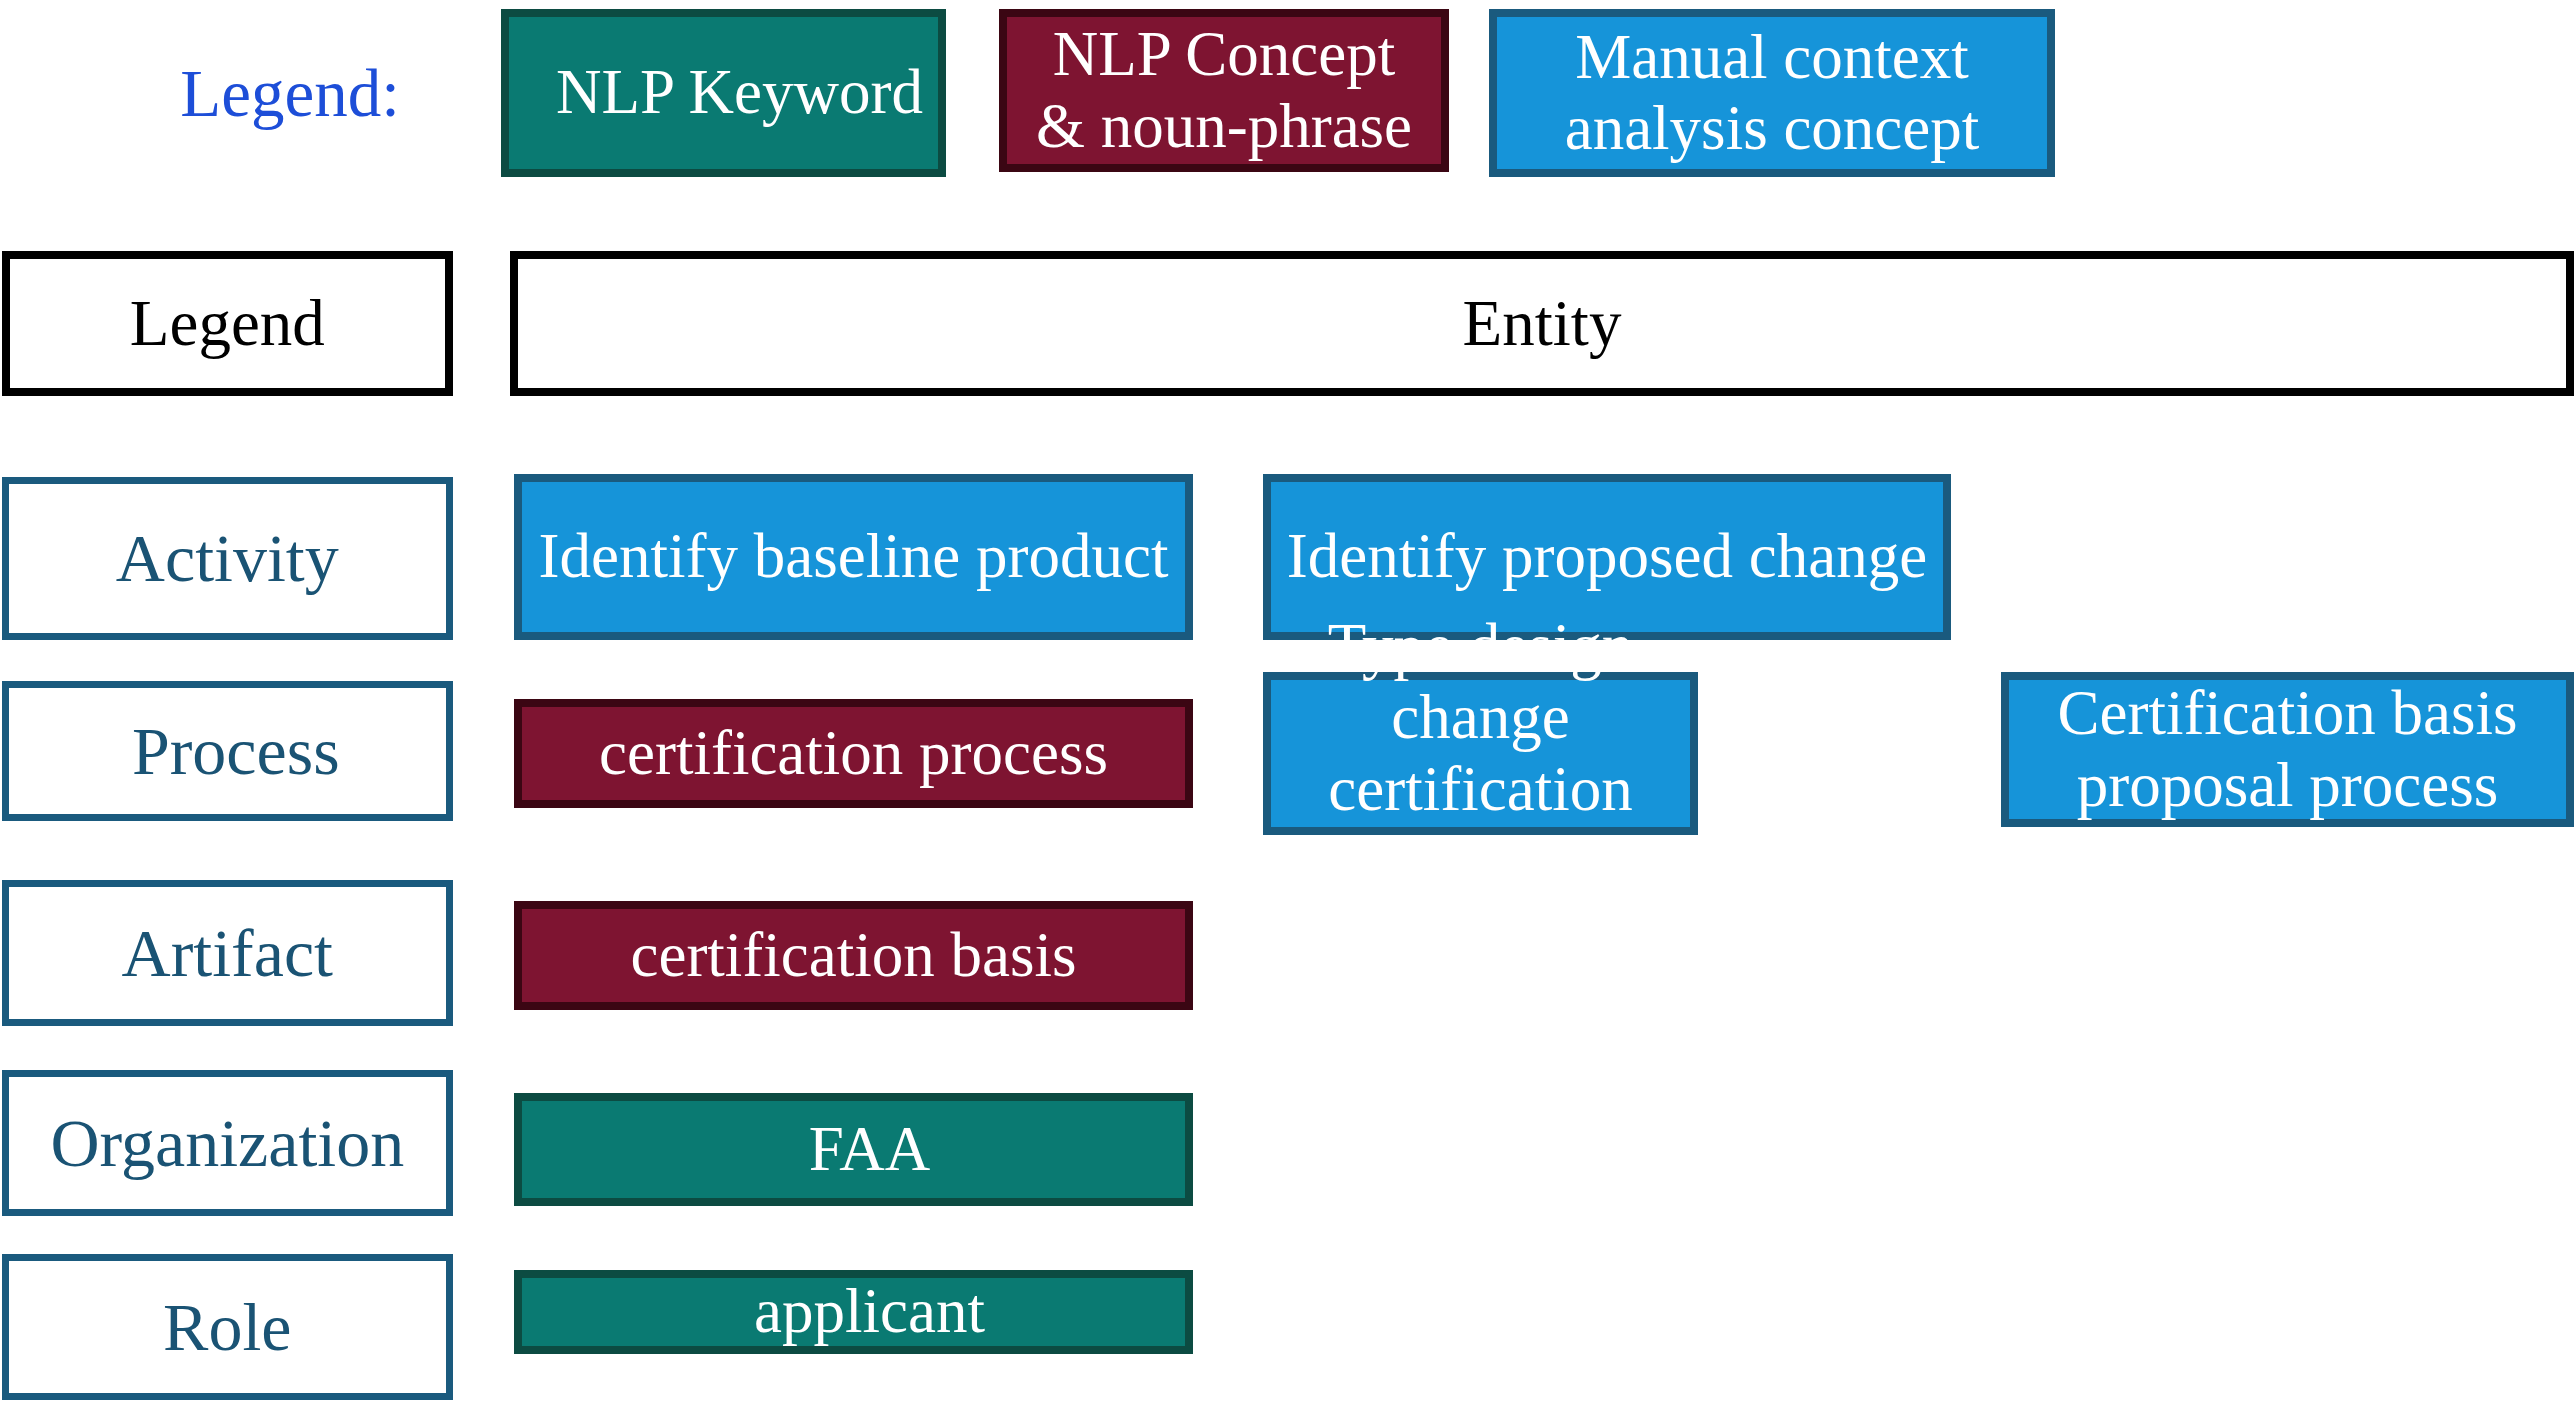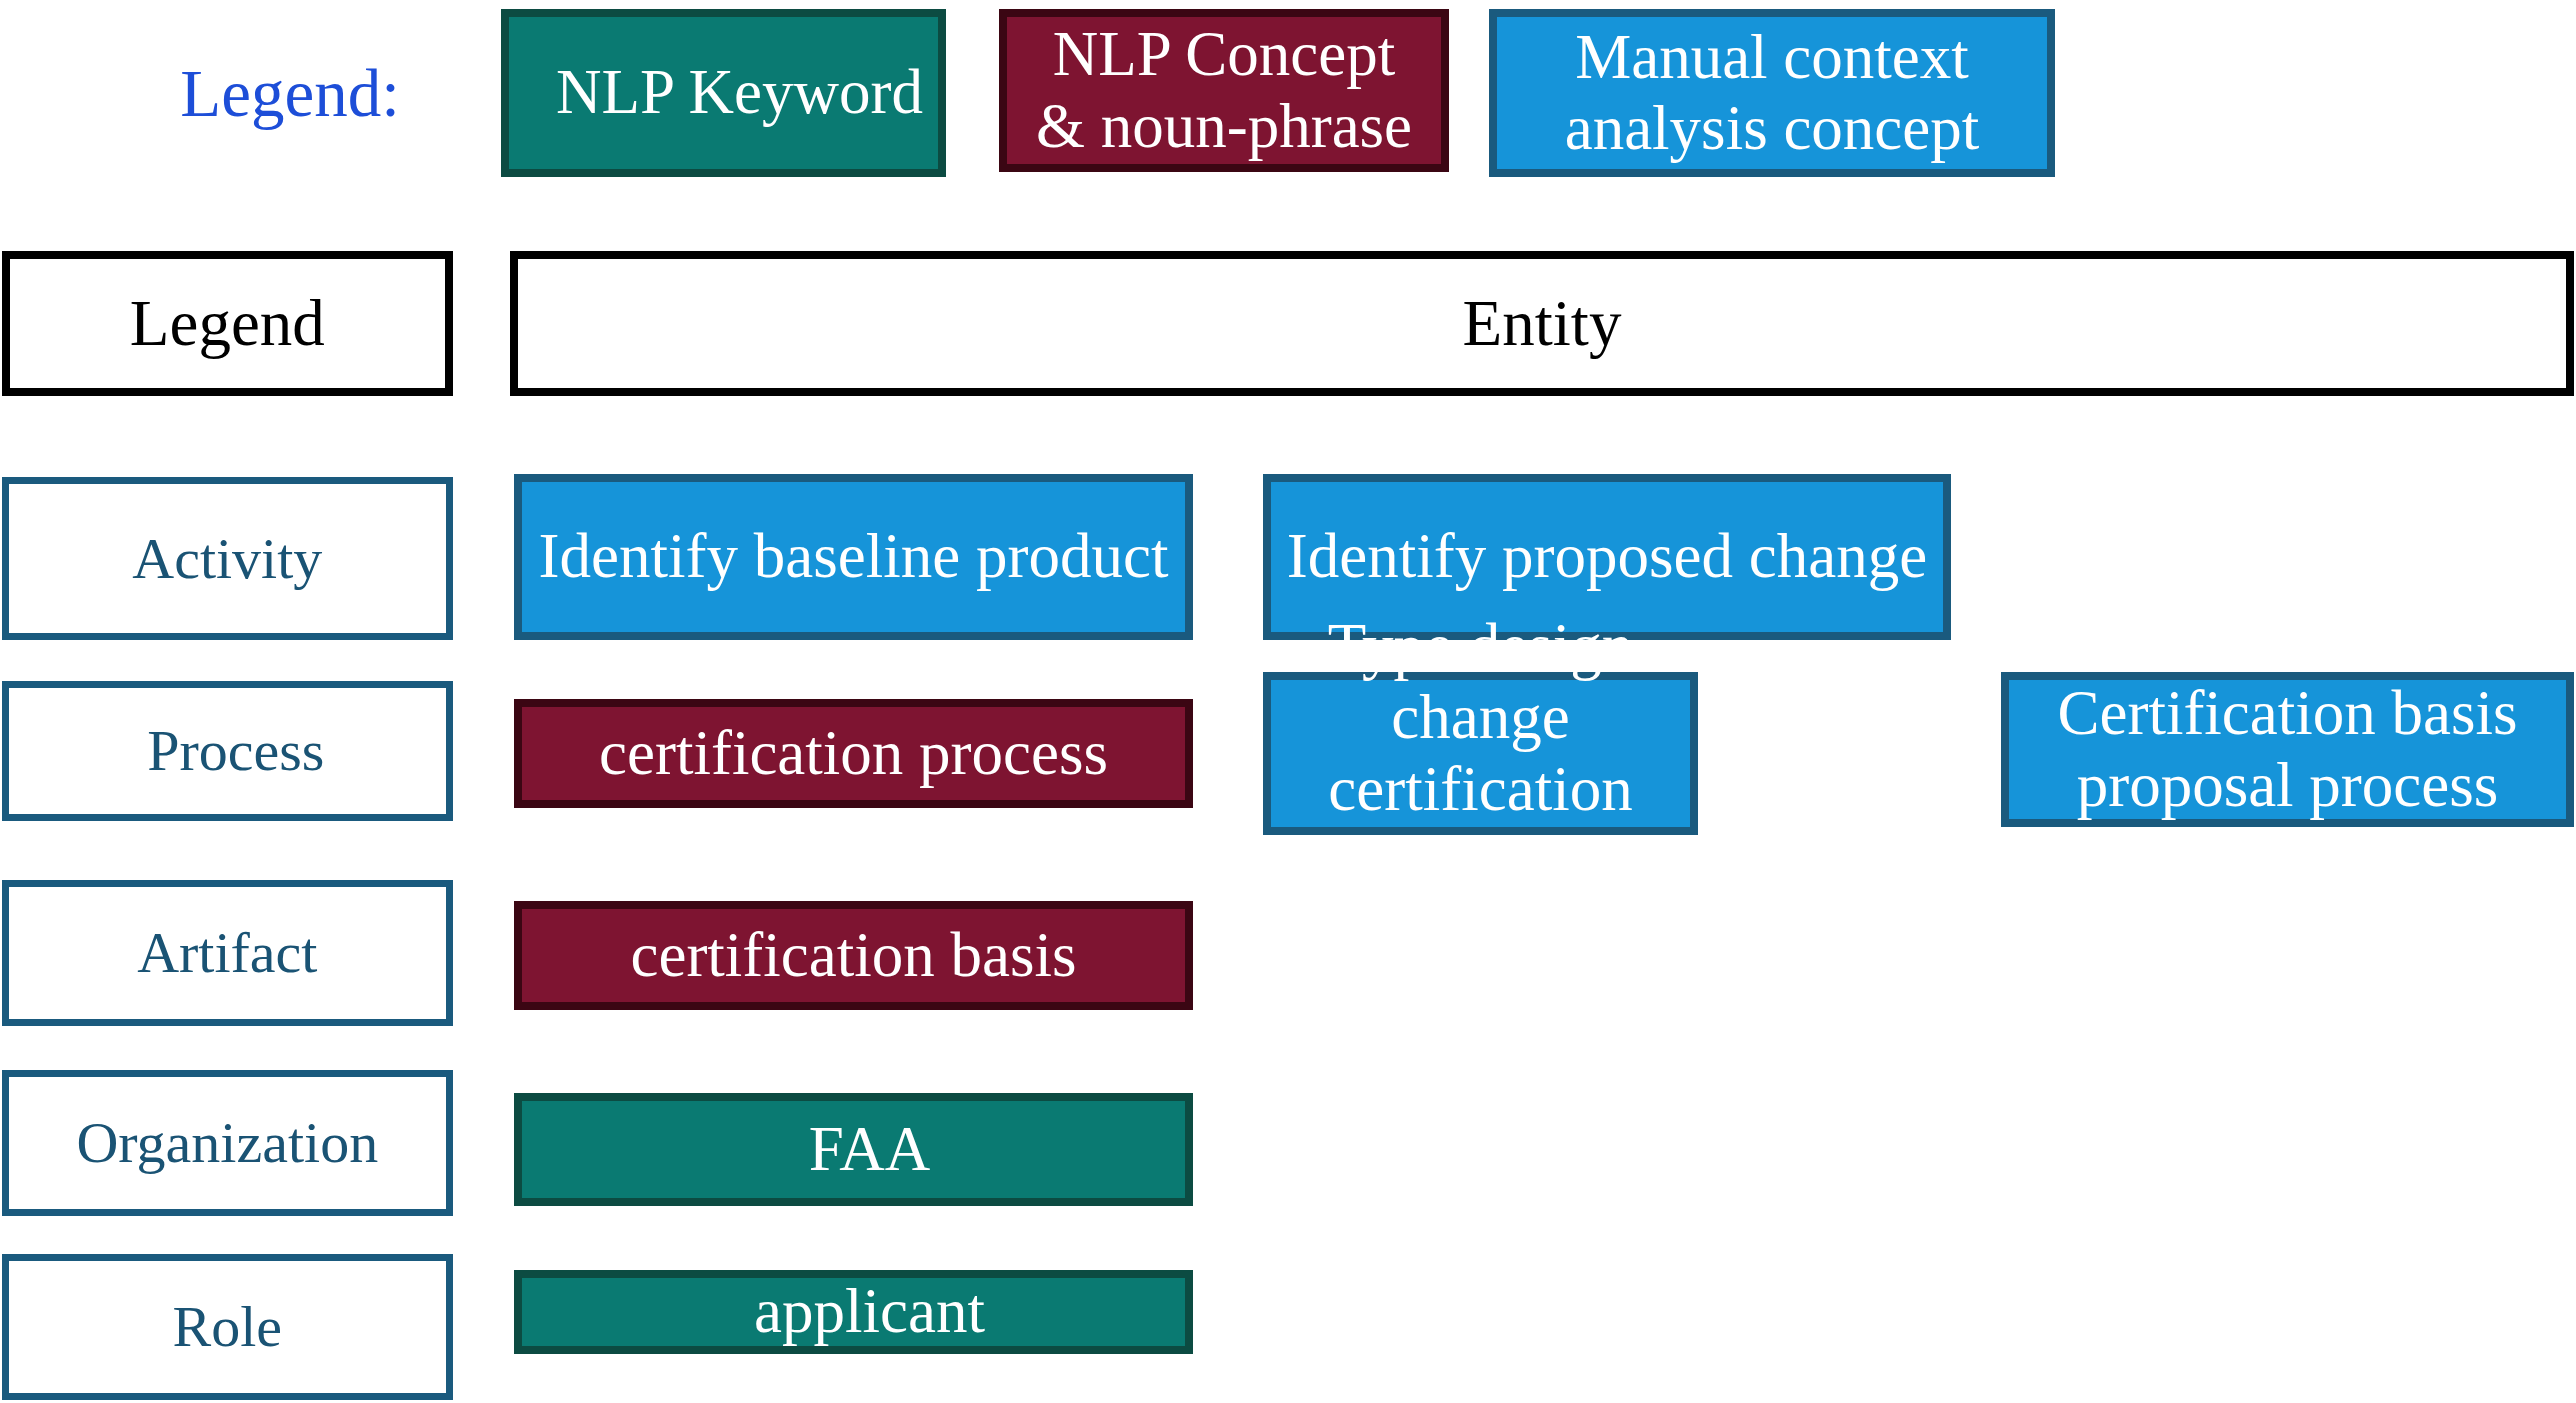--- a/index.html
+++ b/index.html
@@ -60,21 +60,21 @@
     background: #ffffff;
     border: 8.1px solid #000000;
     color: #000000;
     font-size: 65px;
   }
   
   .class-box {
     background: #ffffff;
     border: 7.2px solid #1A5A7E;
     color: #1A5374;
-    font-size: 58px;
+    font-size: 68px;
   }
   .fs-legend { font-size: 63px; }
   .fs-cell   { font-size: 63px; }
 </style>
 </head>
 <body>
 
 <div id="canvas">
 
   <div class="legend-label" style="left:136px; top:9px; width:308px; height:168px;">Legend:</div>

